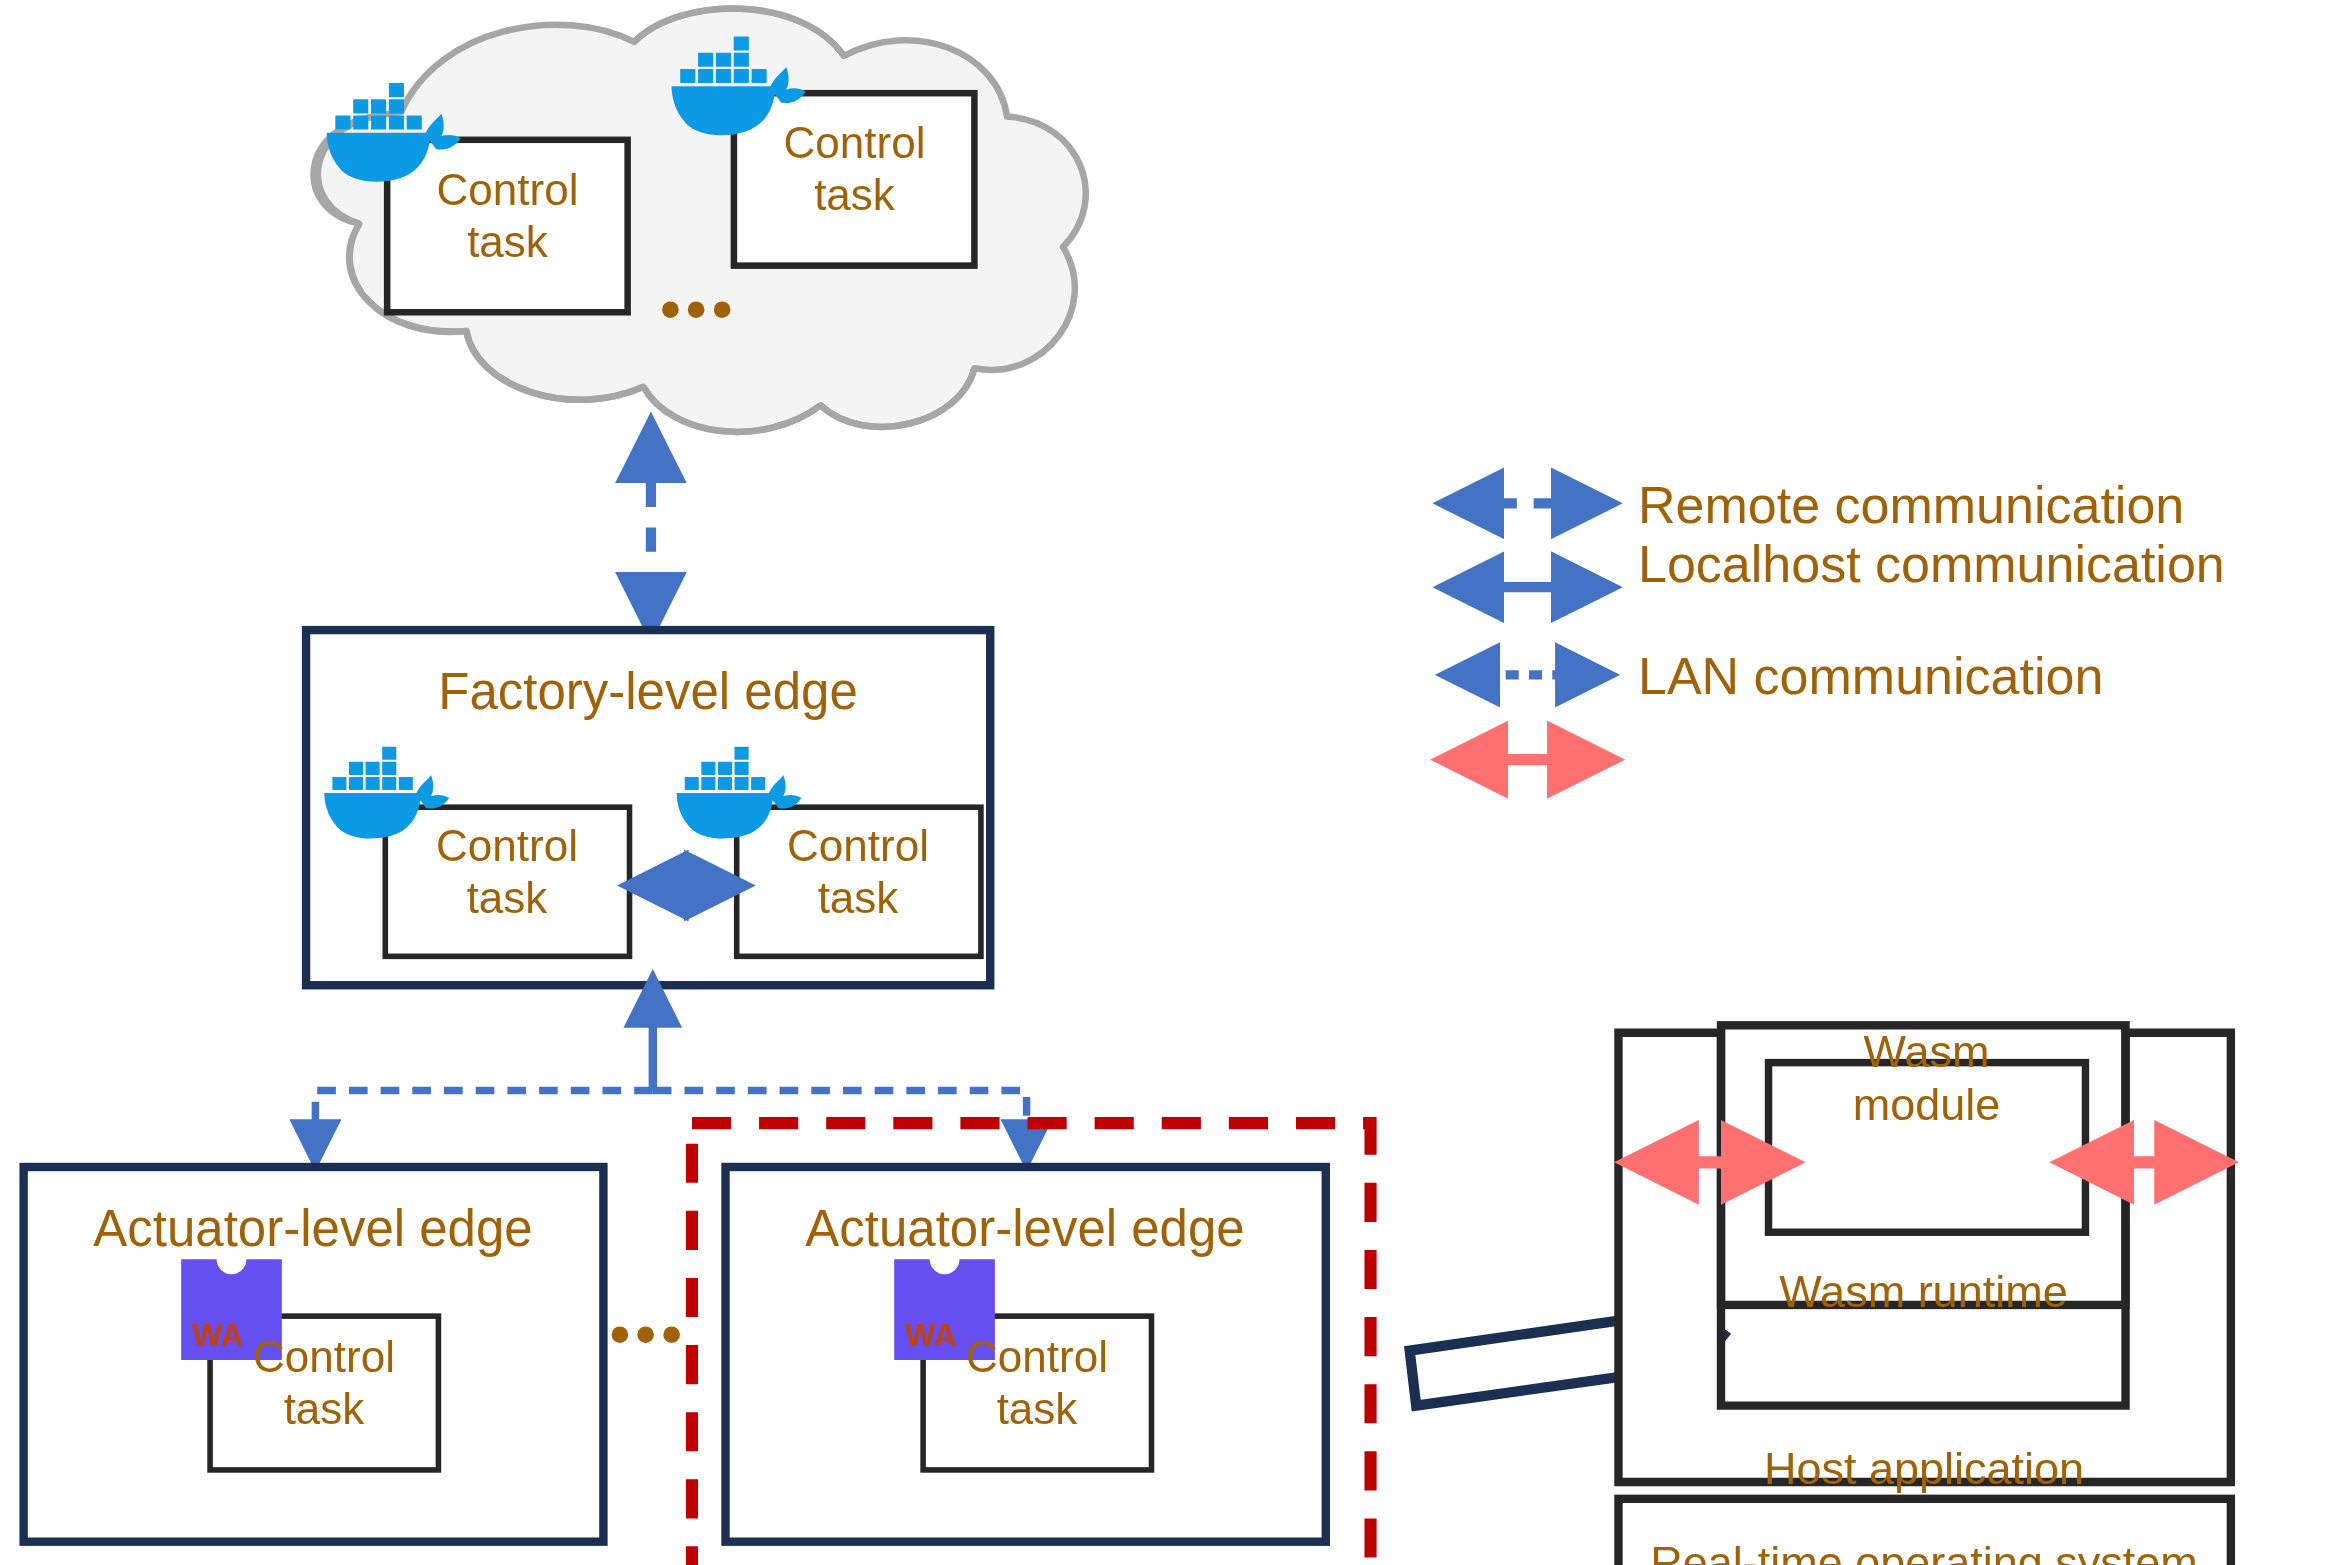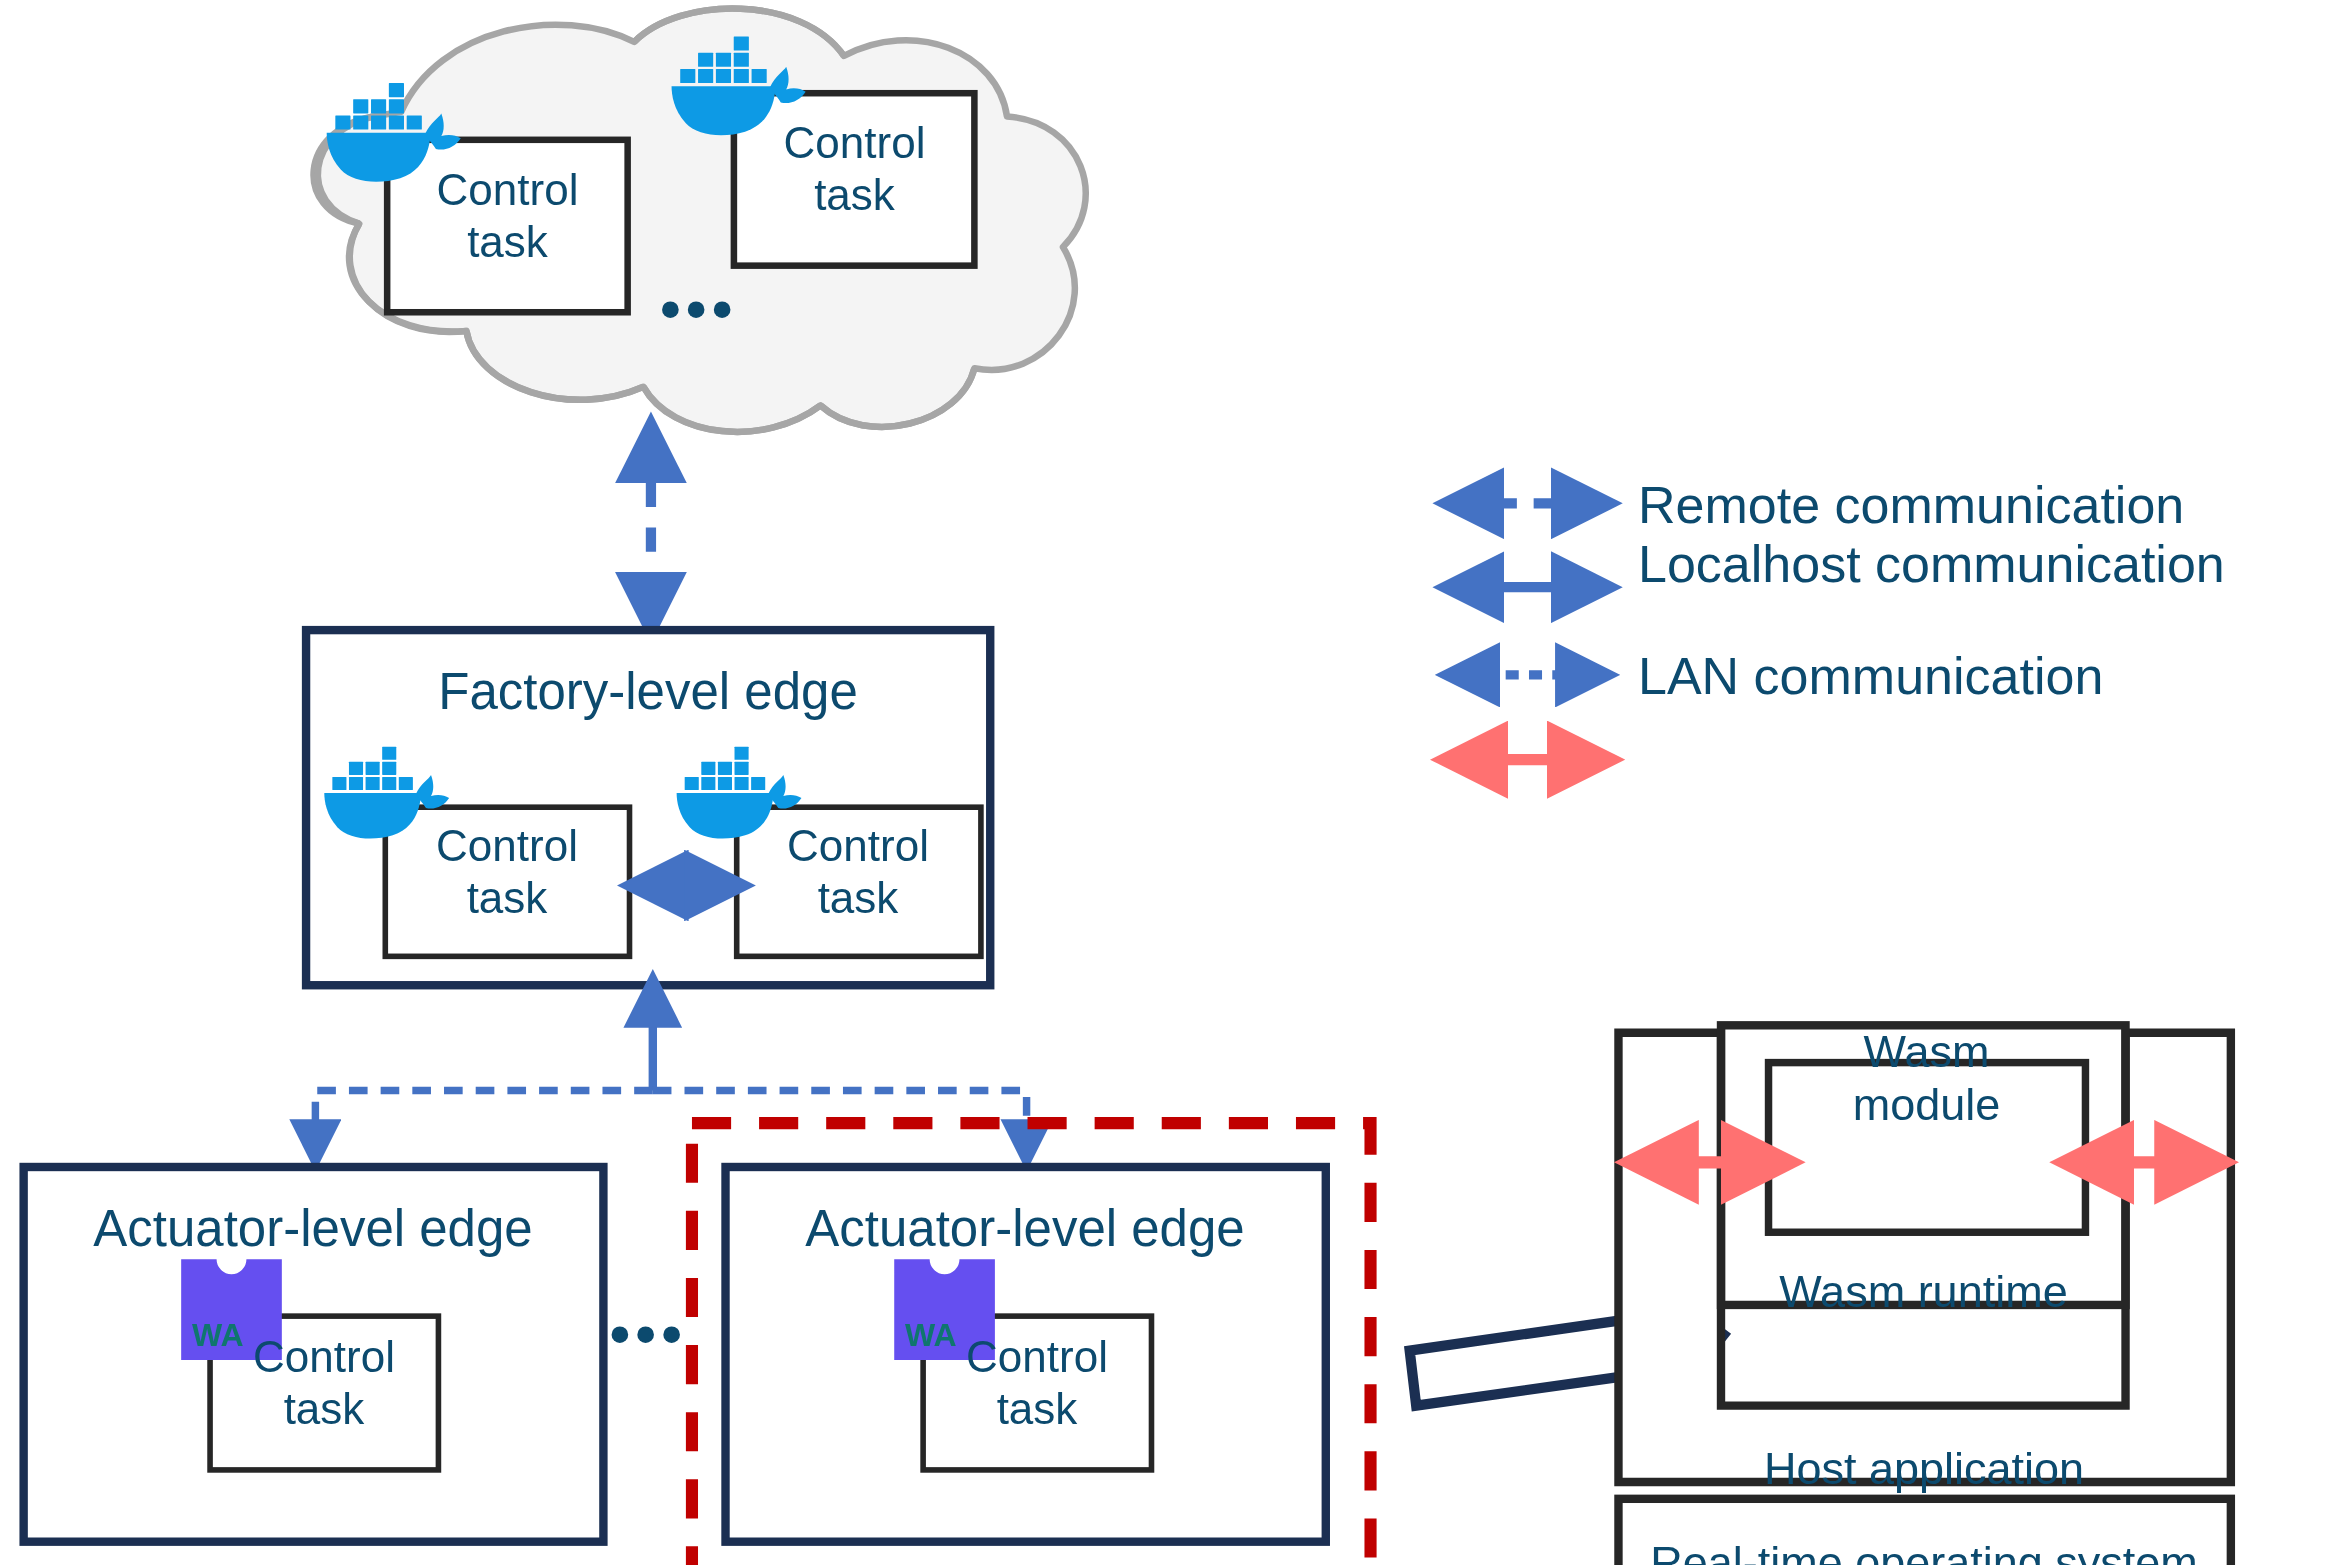--- a/index.html
+++ b/index.html
@@ -14,36 +14,36 @@
     height:1565px;
     overflow:hidden;
     background:#ffffff;
   }
   #stage > svg{position:absolute;left:0;top:0;}
 
   
   .lbl{
     position:absolute;
     font-family:"Liberation Sans", sans-serif;
-    color:#0c4a6e;
+    color:#a16207;
     white-space:pre-line;
     text-align:center;
     line-height:1.18;
     pointer-events:none;
   }
   .ctrl-task{font-size:44px;}
   .edge-title{font-size:51px;}
   .legend-text{font-size:52px;text-align:left;white-space:nowrap;}
   .wasm-text{font-size:45px;}
   .dots{font-size:58px;font-weight:700;letter-spacing:5.6px;line-height:1;}
   .wa-glyph{
     position:absolute;
     font-size:32px;
     font-weight:700;
-    color:#0f766e;
+    color:#c2410c;
     letter-spacing:0px;
     font-family:"Liberation Sans", sans-serif;
   }
 </style>
 </head>
 <body>
 
 <div id="stage">
 
   <svg width="2330" height="1565" viewBox="0 0 2499 1679" xmlns="http://www.w3.org/2000/svg">

